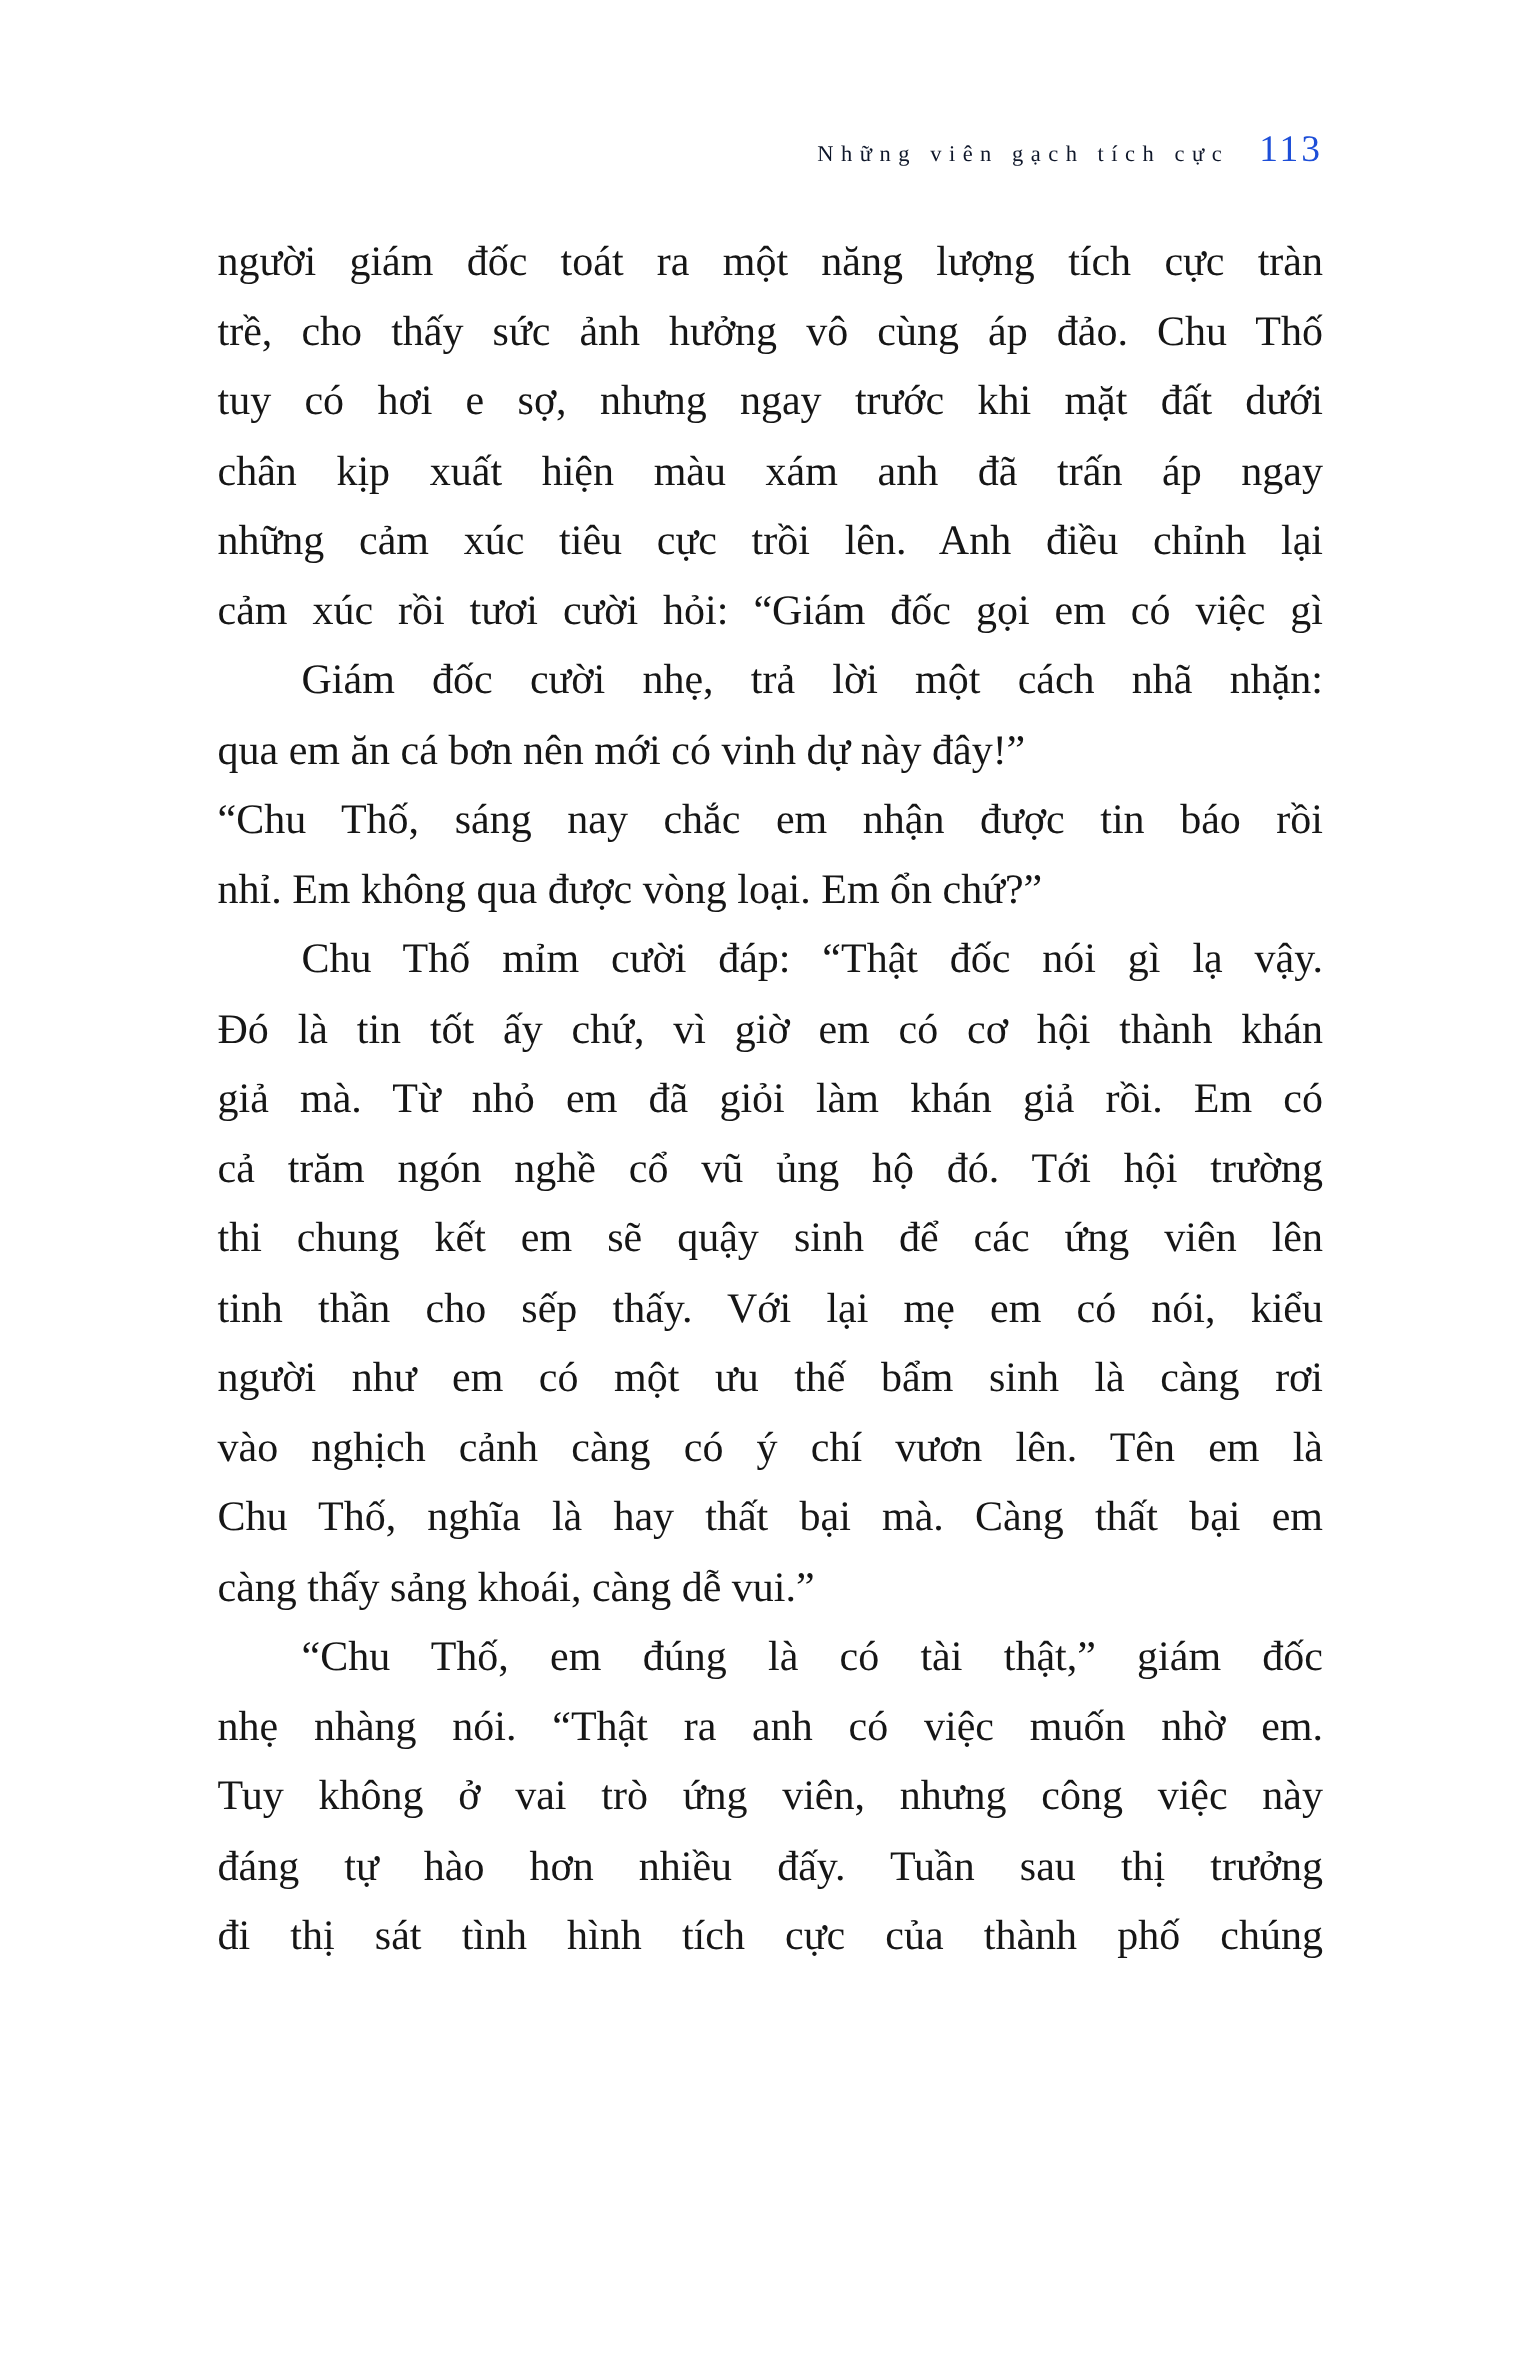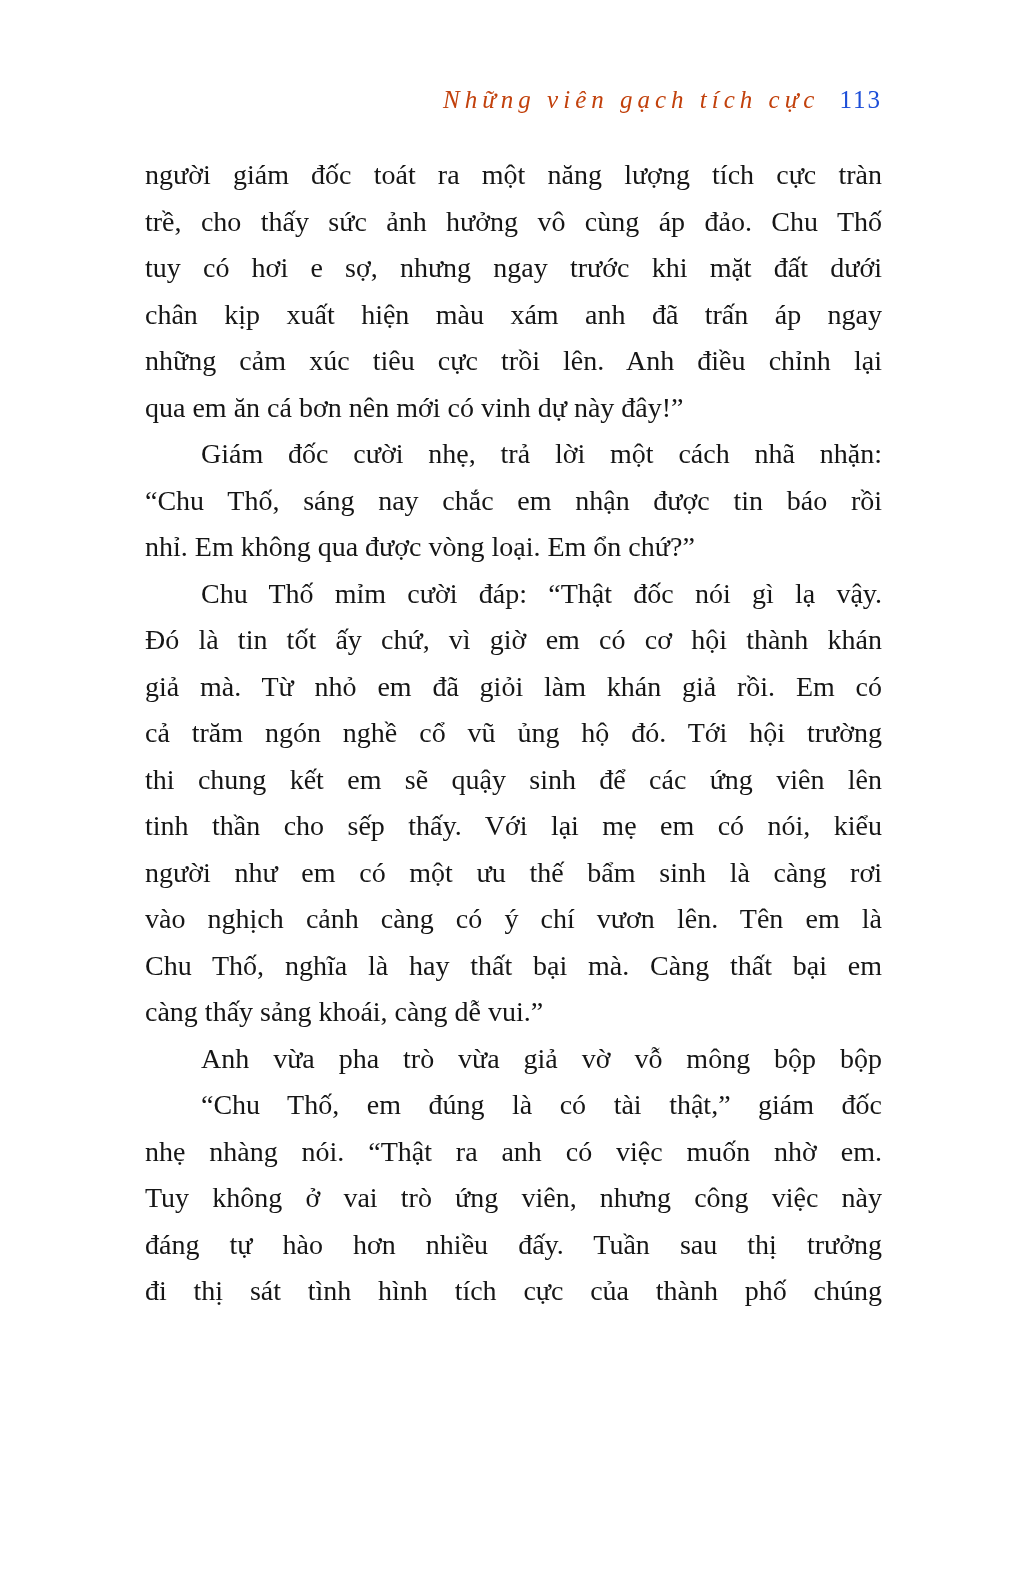--- a/index.html
+++ b/index.html
@@ -20,24 +20,23 @@
   .header {
     position: absolute;
     top: 86px;
     left: 145px;
     width: 737px;
     text-align: right;
     white-space: nowrap;
     color: #2b2b2b;
   }
   .running-title {
-    font-style: italic;
-    font-size: 25px;
+    font-size: 15px;
     letter-spacing: 5px;
-    color: #c2410c;
+    color: #0f172a;
   }
   .page-number {
     font-size: 25px;
     letter-spacing: 2px;
     margin-left: 20px;
     color: #1d4ed8;
   }
   .text-block {
     position: absolute;
     top: 152px;
@@ -62,34 +61,34 @@
 <div class="page">
   <div class="header">
     <span class="running-title">Những viên gạch tích cực</span><span class="page-number">113</span>
   </div>
   <div class="text-block" id="text-block">
       <div class="line j">người giám đốc toát ra một năng lượng tích cực tràn</div>
       <div class="line j">trề, cho thấy sức ảnh hưởng vô cùng áp đảo. Chu Thố</div>
       <div class="line j">tuy có hơi e sợ, nhưng ngay trước khi mặt đất dưới</div>
       <div class="line j">chân kịp xuất hiện màu xám anh đã trấn áp ngay</div>
       <div class="line j">những cảm xúc tiêu cực trồi lên. Anh điều chỉnh lại</div>
+      <div class="line j">cảm xúc rồi tươi cười hỏi: “Giám đốc gọi em có việc gì</div>
+      <div class="line j indent">Giám đốc cười nhẹ, trả lời một cách nhã nhặn:</div>
       <div class="line last">qua em ăn cá bơn nên mới có vinh dự này đây!”</div>
-      <div class="line j indent">Giám đốc cười nhẹ, trả lời một cách nhã nhặn:</div>
       <div class="line j">“Chu Thố, sáng nay chắc em nhận được tin báo rồi</div>
       <div class="line last">nhỉ. Em không qua được vòng loại. Em ổn chứ?”</div>
       <div class="line j indent">Chu Thố mỉm cười đáp: “Thật đốc nói gì lạ vậy.</div>
       <div class="line j">Đó là tin tốt ấy chứ, vì giờ em có cơ hội thành khán</div>
       <div class="line j">giả mà. Từ nhỏ em đã giỏi làm khán giả rồi. Em có</div>
       <div class="line j">cả trăm ngón nghề cổ vũ ủng hộ đó. Tới hội trường</div>
       <div class="line j">thi chung kết em sẽ quậy sinh để các ứng viên lên</div>
       <div class="line j">tinh thần cho sếp thấy. Với lại mẹ em có nói, kiểu</div>
       <div class="line j">người như em có một ưu thế bẩm sinh là càng rơi</div>
       <div class="line j">vào nghịch cảnh càng có ý chí vươn lên. Tên em là</div>
       <div class="line j">Chu Thố, nghĩa là hay thất bại mà. Càng thất bại em</div>
       <div class="line last">càng thấy sảng khoái, càng dễ vui.”</div>
-      <div class="line j indent">Anh vừa pha trò vừa giả vờ vỗ mông bộp bộp</div>
       <div class="line j indent">“Chu Thố, em đúng là có tài thật,” giám đốc</div>
       <div class="line j">nhẹ nhàng nói. “Thật ra anh có việc muốn nhờ em.</div>
       <div class="line j">Tuy không ở vai trò ứng viên, nhưng công việc này</div>
       <div class="line j">đáng tự hào hơn nhiều đấy. Tuần sau thị trưởng</div>
       <div class="line j">đi thị sát tình hình tích cực của thành phố chúng</div>
     </div>
 </div>
 
 </body></html>

